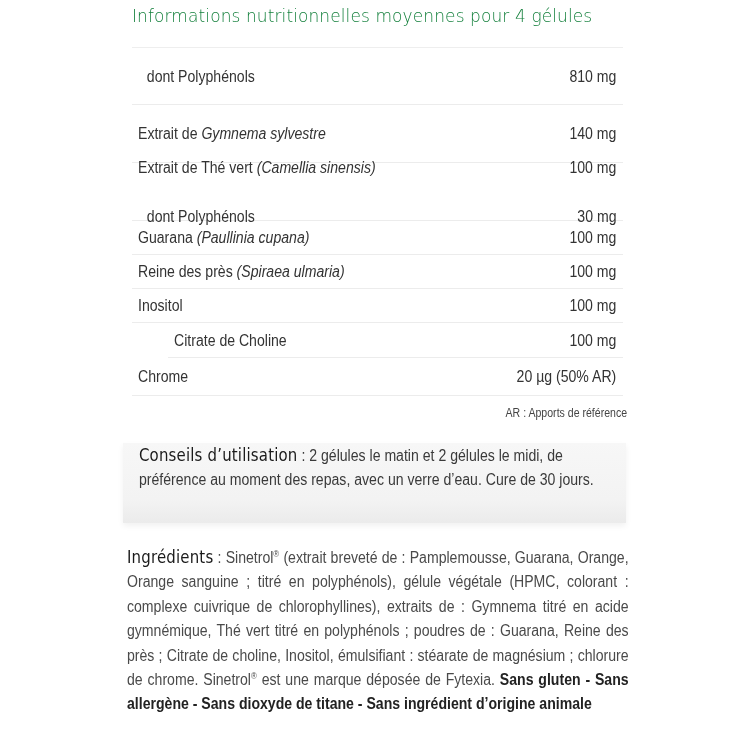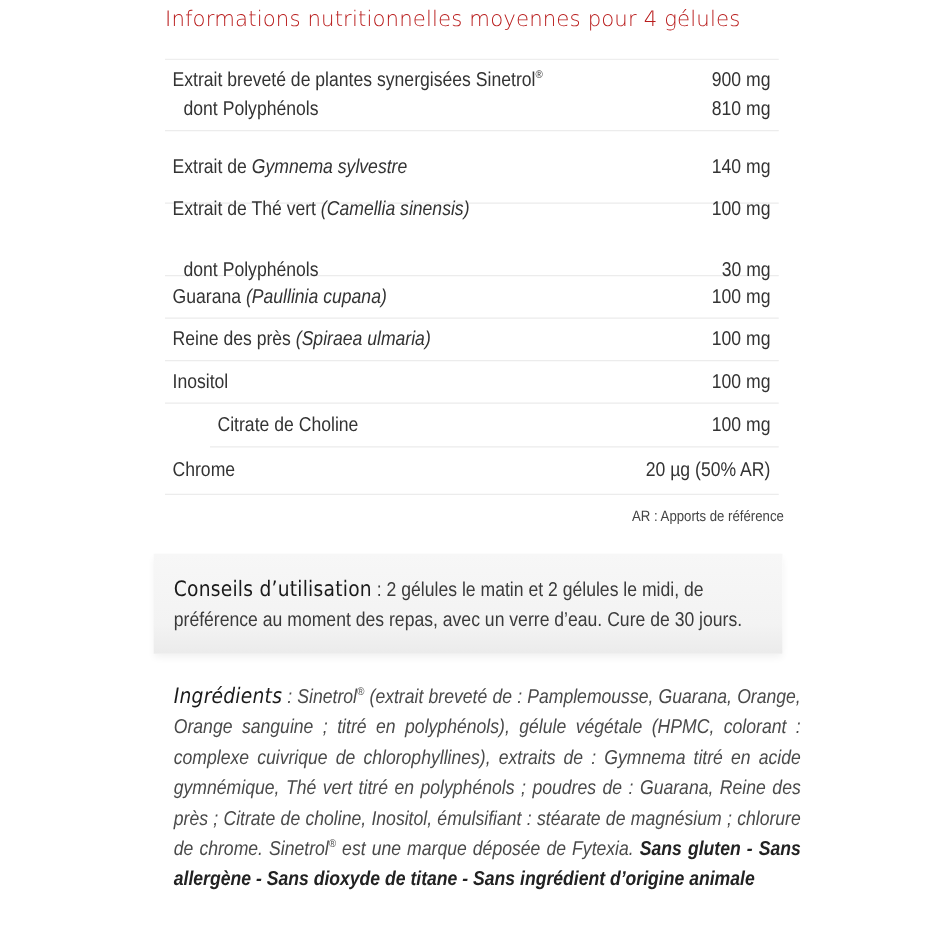--- a/index.html
+++ b/index.html
@@ -11,21 +11,21 @@
       font-family: "Liberation Sans", sans-serif;
       color: #333333;
     }
     .title {
       position: absolute;
       left: 132px; top: 6px; width: 500px;
       font-family: "DejaVu Sans", sans-serif;
       font-weight: 300;
       font-size: 17px;
       letter-spacing: 0.1px;
-      color: #b91c1c;
+      color: #15803d;
       white-space: nowrap;
     }
     .table {
       position: absolute;
       left: 132px; top: 47px; width: 491px;
       border-top: 1px solid #eeeeee;
     }
     .row {
       border-bottom: 1px solid #ececec;
       display: flex;
@@ -63,65 +63,60 @@
       white-space: nowrap;
     }
     .advice {
       position: absolute;
       left: 123px; top: 443px; width: 503px; height: 80px;
       background: linear-gradient(180deg, #f7f7f7 0%, #f3f3f3 70%, #ebebeb 100%);
       box-shadow: 0 3px 6px rgba(0,0,0,0.06);
     }
     .advice-text {
       position: absolute;
-      left: 16px; top: 17px; width: 485px;
+      left: 16px; top: 0; width: 485px;
       font-size: 16px;
       line-height: 24px;
       color: #3a3a3a;
     }
     .advice-inner {
       display: inline-block;
       width: 551px;
       transform: scaleX(0.88);
       transform-origin: left top;
     }
     .heading-geo {
       font-family: "DejaVu Sans", sans-serif;
       font-size: 17px;
       color: #1a1a1a;
       letter-spacing: 0.2px;
     }
     .ingredients {
       position: absolute;
-      left: 139px; top: 545px; width: 502px;
+      left: 127px; top: 545px; width: 502px;
       font-size: 16px;
       line-height: 24.4px;
       color: #4a4a4a;
-      font-style: italic;
     }
     .ing-inner {
       width: 570px;
       transform: scaleX(0.88);
       transform-origin: left top;
       text-align: justify;
     }
     .ing-inner b { color: #222222; font-weight: bold; }
   </style>
 </head>
 <body>
 
 <div class="title">Informations nutritionnelles moyennes pour 4 gélules</div>
 
 <div class="table">
 
   <div class="row first">
-    <div class="line">
-      <span class="name"><span>Extrait breveté de plantes synergisées Sinetrol</span><span class="reg">®</span></span>
-      <span class="val">900 mg</span>
-    </div>
     <div class="line sub">
       <span class="name">dont Polyphénols</span>
       <span class="val">810 mg</span>
     </div>
   </div>
 
   <div class="row r2">
     <div class="line">
       <span class="name"><span>Extrait de </span><em>Gymnema sylvestre</em></span>
       <span class="val">140 mg</span>

